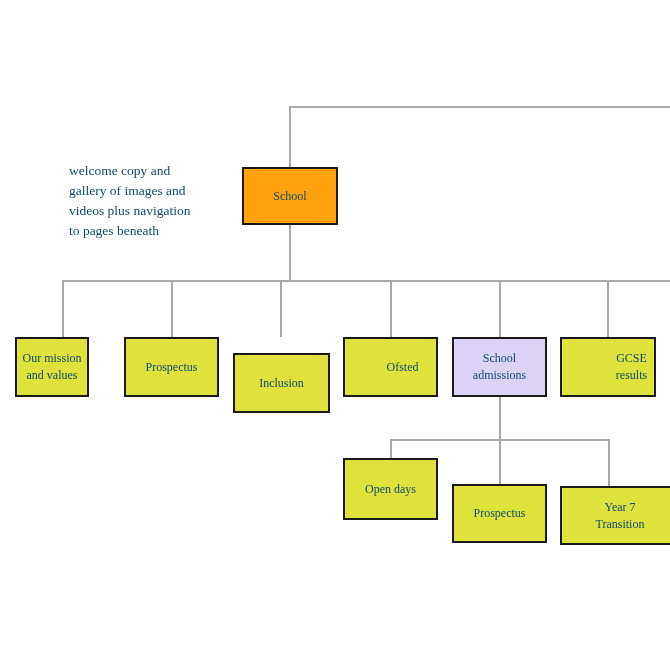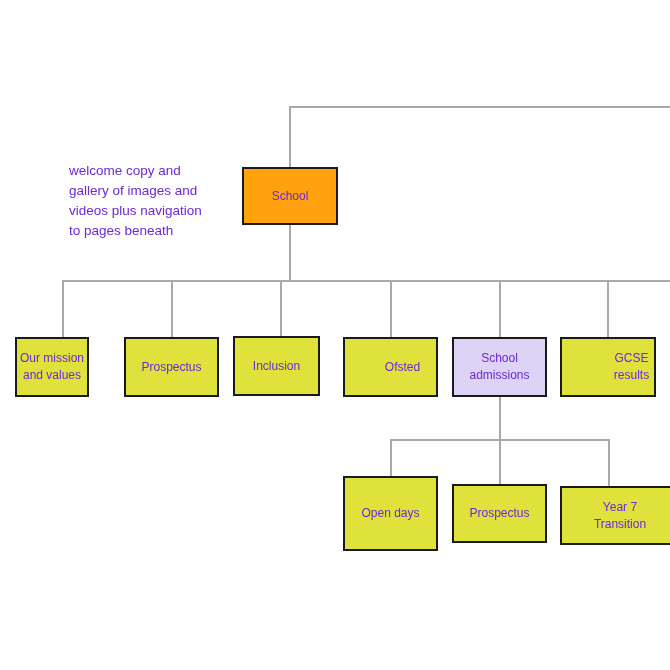--- a/index.html
+++ b/index.html
@@ -8,22 +8,22 @@
     --highlight-fill:#DCD3F6;
     --border:#1A1A1A;
     --connector:#A9A9A9;
   }
   html,body{margin:0;padding:0;background:#fff;}
   .canvas{
     position:relative;
     width:670px;height:670px;
     background:#fff;
     overflow:hidden;
-    font-family:Liberation Sans, sans-serif;
-    color:#6d28d9;
+    font-family:Liberation Serif, serif;
+    color:#0c4a6e;
   }
   .hline{position:absolute;height:2px;background:var(--connector);}
   .vline{position:absolute;width:2px;background:var(--connector);}
   .node{
     position:absolute;
     box-sizing:border-box;
     border:2px solid var(--border);
     display:flex;align-items:center;justify-content:center;
     text-align:center;
     font-size:12px;line-height:1.4;
@@ -72,35 +72,35 @@
     <span class="node-label">School</span>
   </div>
 
   <div class="node child" style="left:15px;top:337px;width:74px;height:60px;">
     <span class="node-label">Our mission
 and values</span>
   </div>
   <div class="node child" style="left:124px;top:337px;width:95px;height:60px;">
     <span class="node-label">Prospectus</span>
   </div>
-  <div class="node child" style="left:233px;top:336px;width:87px;height:60px;">
+  <div class="node child" style="left:233px;top:353px;width:97px;height:60px;">
     <span class="node-label">Inclusion</span>
   </div>
   <div class="node child" style="left:343px;top:337px;width:95px;height:60px;padding-left:24px;">
     <span class="node-label">Ofsted</span>
   </div>
   <div class="node highlight" style="left:452px;top:337px;width:95px;height:60px;">
     <span class="node-label">School
 admissions</span>
   </div>
   <div class="node child" style="left:560px;top:337px;width:96px;height:60px;padding-left:47px;">
     <span class="node-label">GCSE results</span>
   </div>
 
-  <div class="node child" style="left:343px;top:476px;width:95px;height:75px;">
+  <div class="node child" style="left:343px;top:458px;width:95px;height:62px;">
     <span class="node-label">Open days</span>
   </div>
   <div class="node child" style="left:452px;top:484px;width:95px;height:59px;">
     <span class="node-label">Prospectus</span>
   </div>
   <div class="node child" style="left:560px;top:486px;width:120px;height:59px;">
     <span class="node-label">Year 7
 Transition</span>
   </div>
 

